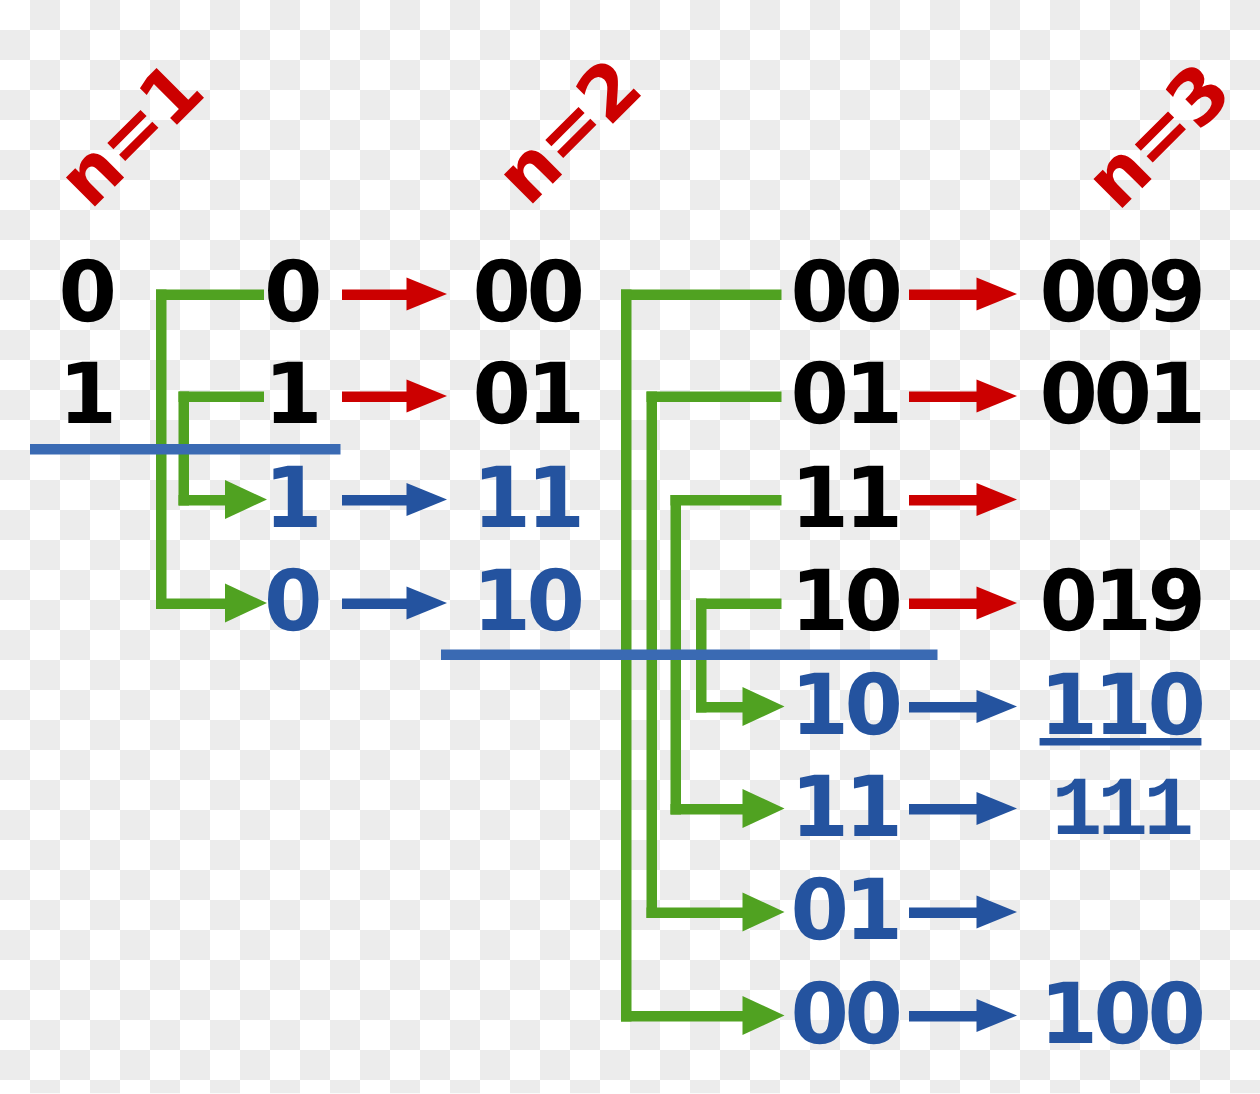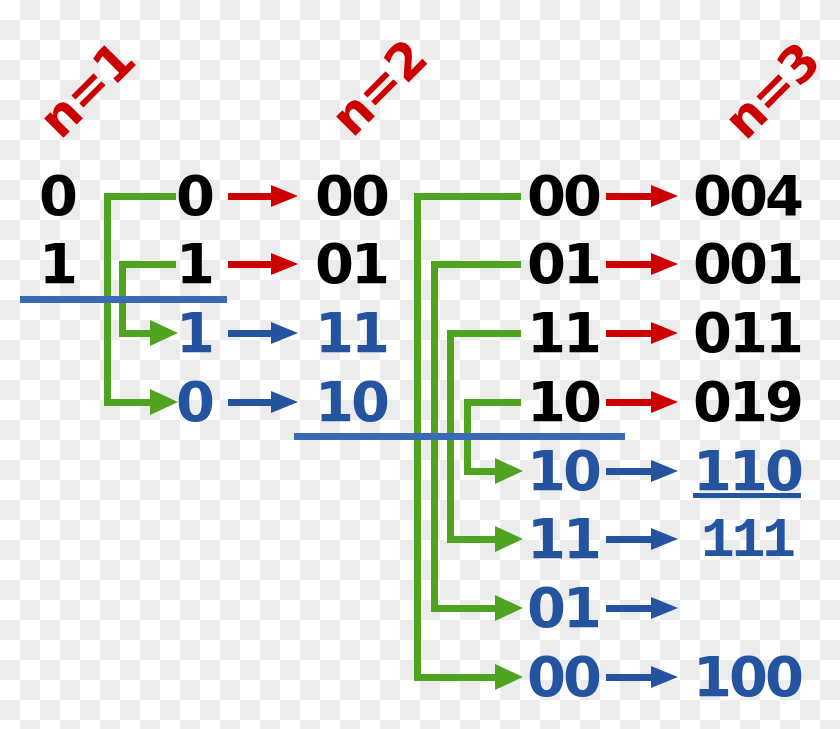--- a/index.html
+++ b/index.html
@@ -94,23 +94,22 @@
     <div class="code" style="left: 351px; top: 333px; color: rgb(36, 83, 159);">11</div>
     <div class="code" style="left: 351px; top: 402px; color: rgb(36, 83, 159);">10</div>
     <div class="code" style="left: 563px; top: 196px; color: rgb(0, 0, 0);">00</div>
     <div class="code" style="left: 563px; top: 264px; color: rgb(0, 0, 0);">01</div>
     <div class="code" style="left: 563px; top: 333px; color: rgb(0, 0, 0);">11</div>
     <div class="code" style="left: 563px; top: 402px; color: rgb(0, 0, 0);">10</div>
     <div class="code" style="left: 563px; top: 471px; color: rgb(36, 83, 159);">10</div>
     <div class="code" style="left: 563px; top: 539px; color: rgb(36, 83, 159);">11</div>
     <div class="code" style="left: 563px; top: 608px; color: rgb(36, 83, 159);">01</div>
     <div class="code" style="left: 563px; top: 677px; color: rgb(36, 83, 159);">00</div>
-    <div class="code" style="left: 747px; top: 196px; color: rgb(0, 0, 0);">004</div>
+    <div class="code" style="left: 747px; top: 196px; color: rgb(0, 0, 0);">009</div>
     <div class="code" style="left: 747px; top: 264px; color: rgb(0, 0, 0); text-align: center;">001</div>
-    <div class="code" style="left: 747px; top: 333px; color: rgb(0, 0, 0);">011</div>
     <div class="code" style="left: 747px; top: 402px; color: rgb(0, 0, 0);">019</div>
     <div class="code" style="left: 747px; top: 471px; color: rgb(36, 83, 159); text-decoration: underline;">110</div>
     <div class="code" style="left: 747px; top: 541px; color: rgb(36, 83, 159); font-family: Liberation Mono, monospace;">111</div>
     <div class="code" style="left: 747px; top: 677px; color: rgb(36, 83, 159);">100</div>
     <div class="collabel" style="left: 87px; top: 90px; color: rgb(204, 0, 0);">n=1</div>
     <div class="collabel" style="left: 379px; top: 88px; color: rgb(204, 0, 0);">n=2</div>
     <div class="collabel" style="left: 772px; top: 91px; color: rgb(204, 0, 0);">n=3</div>
   </div>
 
 </body></html>

